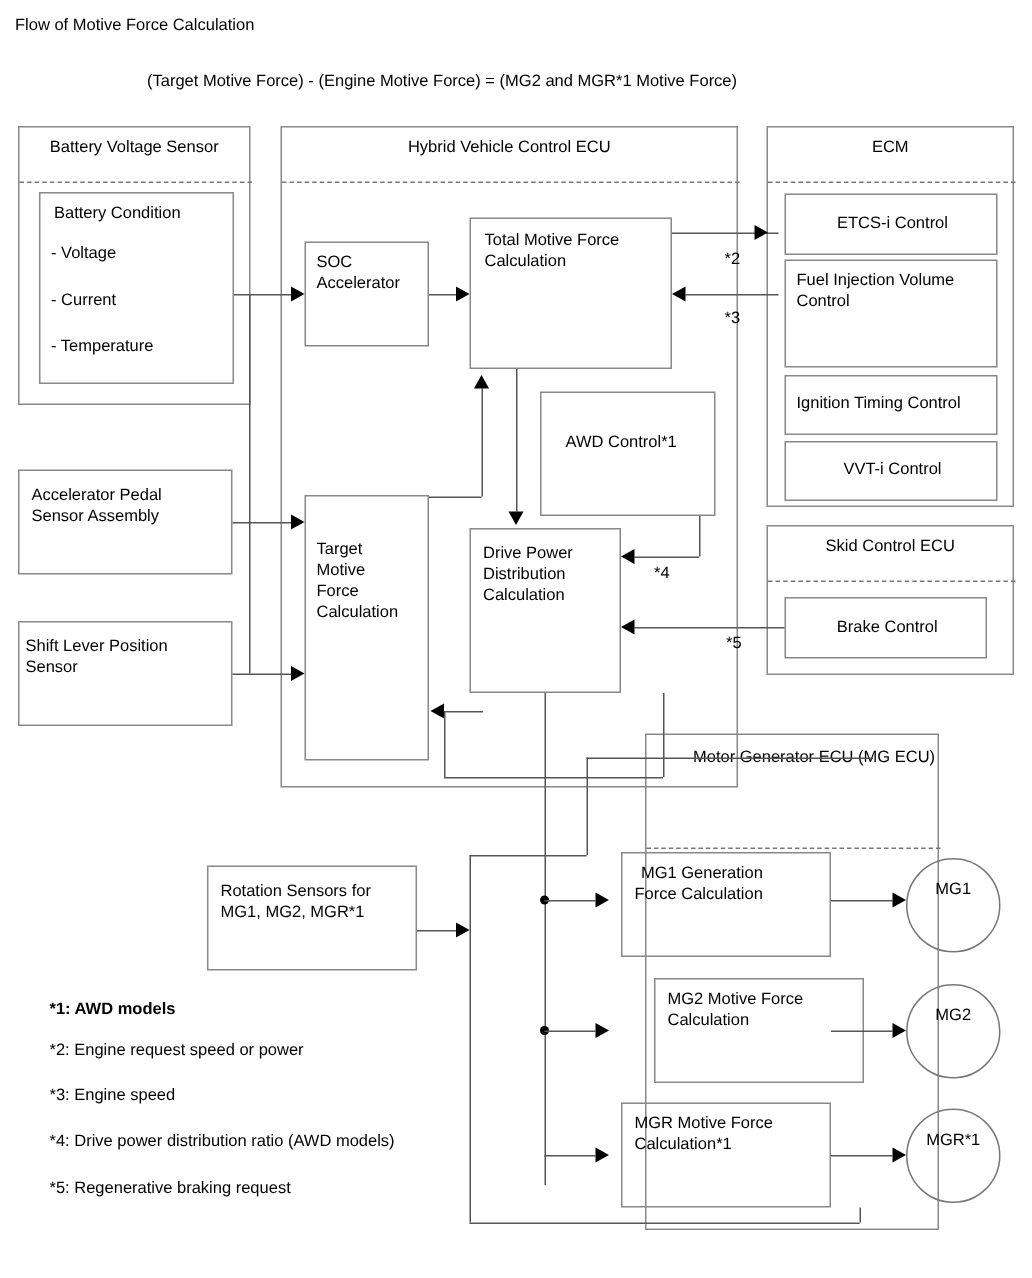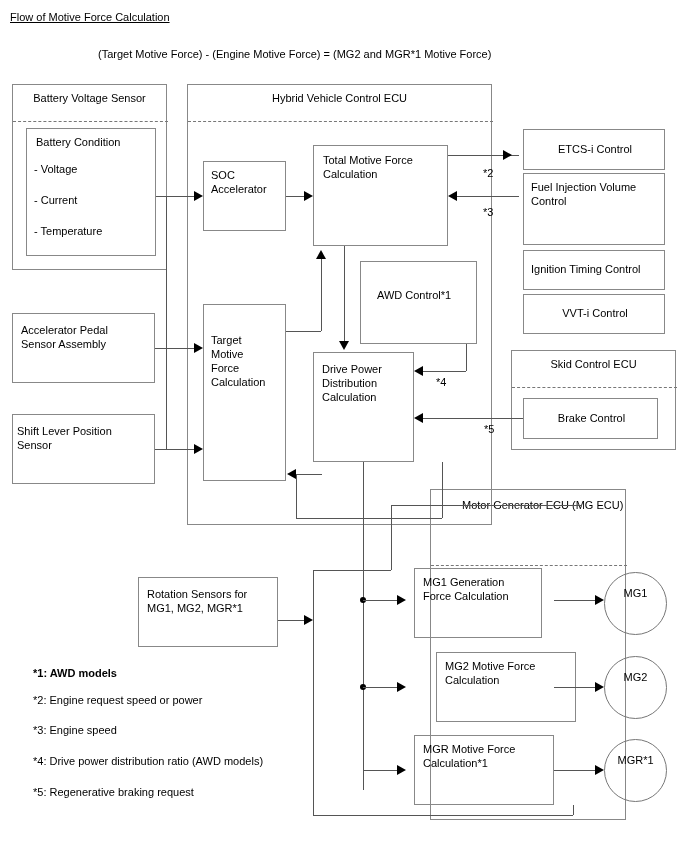--- a/index.html
+++ b/index.html
@@ -30,21 +30,21 @@
   .ar-d{border-left:5px solid transparent;border-right:5px solid transparent;border-top:9px solid #000;}
   .ar-u{border-left:5px solid transparent;border-right:5px solid transparent;border-bottom:9px solid #000;}
   .dot{position:absolute;width:6px;height:6px;border-radius:50%;background:#000;}
   .star{position:absolute;font-size:11px;white-space:pre;}
 </style>
 </head>
 <body>
 
 <div id="page">
 
-  <div class="txt title" style="left:10px;top:10px;text-decoration:underline;">Flow of Motive Force Calculation</div>
+  <div class="txt title" style="left:10px;top:10px;">Flow of Motive Force Calculation</div>
   <div class="txt" style="left:98px;top:47px;">(Target Motive Force) - (Engine Motive Force) = (MG2 and MGR*1 Motive Force)</div>
 
   <div class="panel" style="left:12px;top:84px;width:155px;height:186px;">
     <div class="panel-title">Battery Voltage Sensor</div>
     <div class="dash" style="left:0;top:36px;width:155px;"></div>
   </div>
   <div class="bx" style="left:26px;top:128px;width:130px;height:128px;">
     <div class="lbl" style="left:9px;top:6px;">Battery Condition</div>
     <div class="lbl" style="left:7px;top:33px;">- Voltage</div>
     <div class="lbl" style="left:7px;top:64px;">- Current</div>
@@ -73,33 +73,37 @@
 
   <div class="bx" style="left:313px;top:145px;width:135px;height:101px;">
     <div class="lbl" style="left:9px;top:7px;">Total Motive Force
 Calculation</div>
   </div>
 
   <div class="bx" style="left:360px;top:261px;width:117px;height:83px;">
     <div class="lbl" style="left:16px;top:26px;">AWD Control*1</div>
   </div>
 
-  <div class="bx" style="left:203px;top:304px;width:83px;height:177px;">
+  <div class="bx" style="left:203px;top:330px;width:83px;height:177px;">
     <div class="lbl" style="left:7px;top:28px;">Target
 Motive
 Force
 Calculation</div>
   </div>
 
   <div class="bx" style="left:313px;top:352px;width:101px;height:110px;">
     <div class="lbl" style="left:8px;top:9px;">Drive Power
 Distribution
 Calculation</div>
   </div>
 
+  <div class="panel" style="left:511px;top:84px;width:165px;height:254px;">
+    <div class="panel-title">ECM</div>
+    <div class="dash" style="left:0;top:36px;width:165px;"></div>
+  </div>
   <div class="bx" style="left:523px;top:129px;width:142px;height:41px;">
     <div class="lbl" style="left:0;top:12px;width:142px;text-align:center;">ETCS-i Control</div>
   </div>
   <div class="bx" style="left:523px;top:173px;width:142px;height:72px;">
     <div class="lbl" style="left:7px;top:6px;">Fuel Injection Volume
 Control</div>
   </div>
   <div class="bx" style="left:523px;top:250px;width:142px;height:40px;">
     <div class="lbl" style="left:7px;top:11px;">Ignition Timing Control</div>
   </div>
@@ -113,21 +117,21 @@
   </div>
   <div class="bx" style="left:523px;top:398px;width:135px;height:41px;">
     <div class="lbl" style="left:0;top:12px;width:135px;text-align:center;">Brake Control</div>
   </div>
 
   <div class="panel" style="left:386px;top:489px;width:196px;height:331px;margin-left:44px;">
     <div class="panel-title" style="text-align:left;left:31px;top:8px;width:auto;">Motor Generator ECU
 (MG ECU)</div>
     <div class="dash" style="left:0;top:75px;width:196px;"></div>
   </div>
-  <div class="bx" style="left:414px;top:568px;width:128px;height:70px;">
+  <div class="bx" style="left:414px;top:568px;width:140px;height:70px;text-align:right;">
     <div class="lbl" style="left:8px;top:6px;">MG1 Generation
 Force Calculation</div>
   </div>
   <div class="bx" style="left:436px;top:652px;width:140px;height:70px;">
     <div class="lbl" style="left:8px;top:6px;">MG2 Motive Force
 Calculation</div>
   </div>
   <div class="bx" style="left:414px;top:735px;width:140px;height:70px;">
     <div class="lbl" style="left:8px;top:6px;">MGR Motive Force
 Calculation*1</div>

